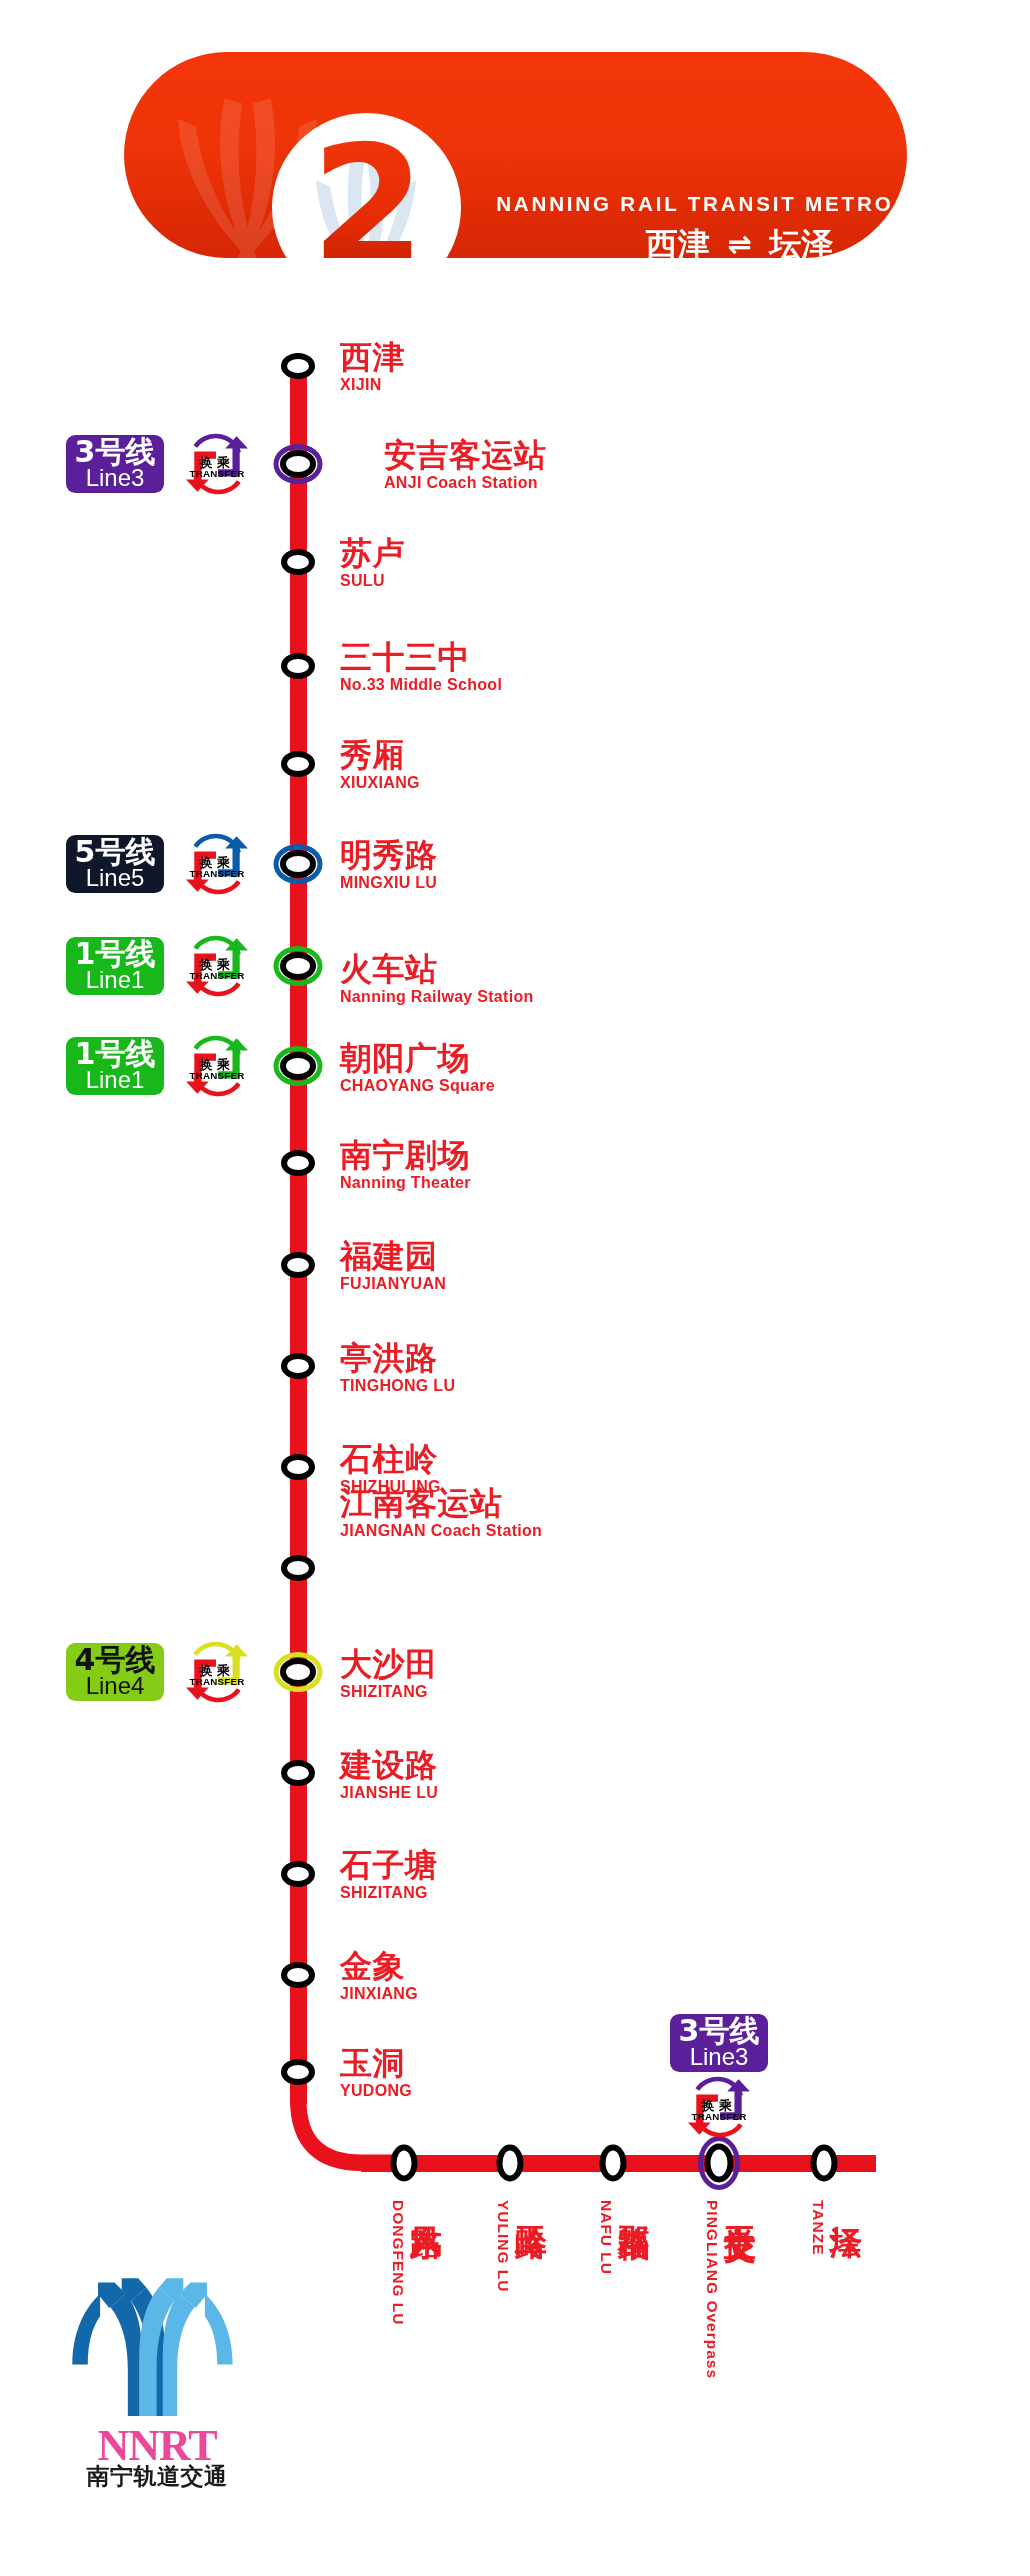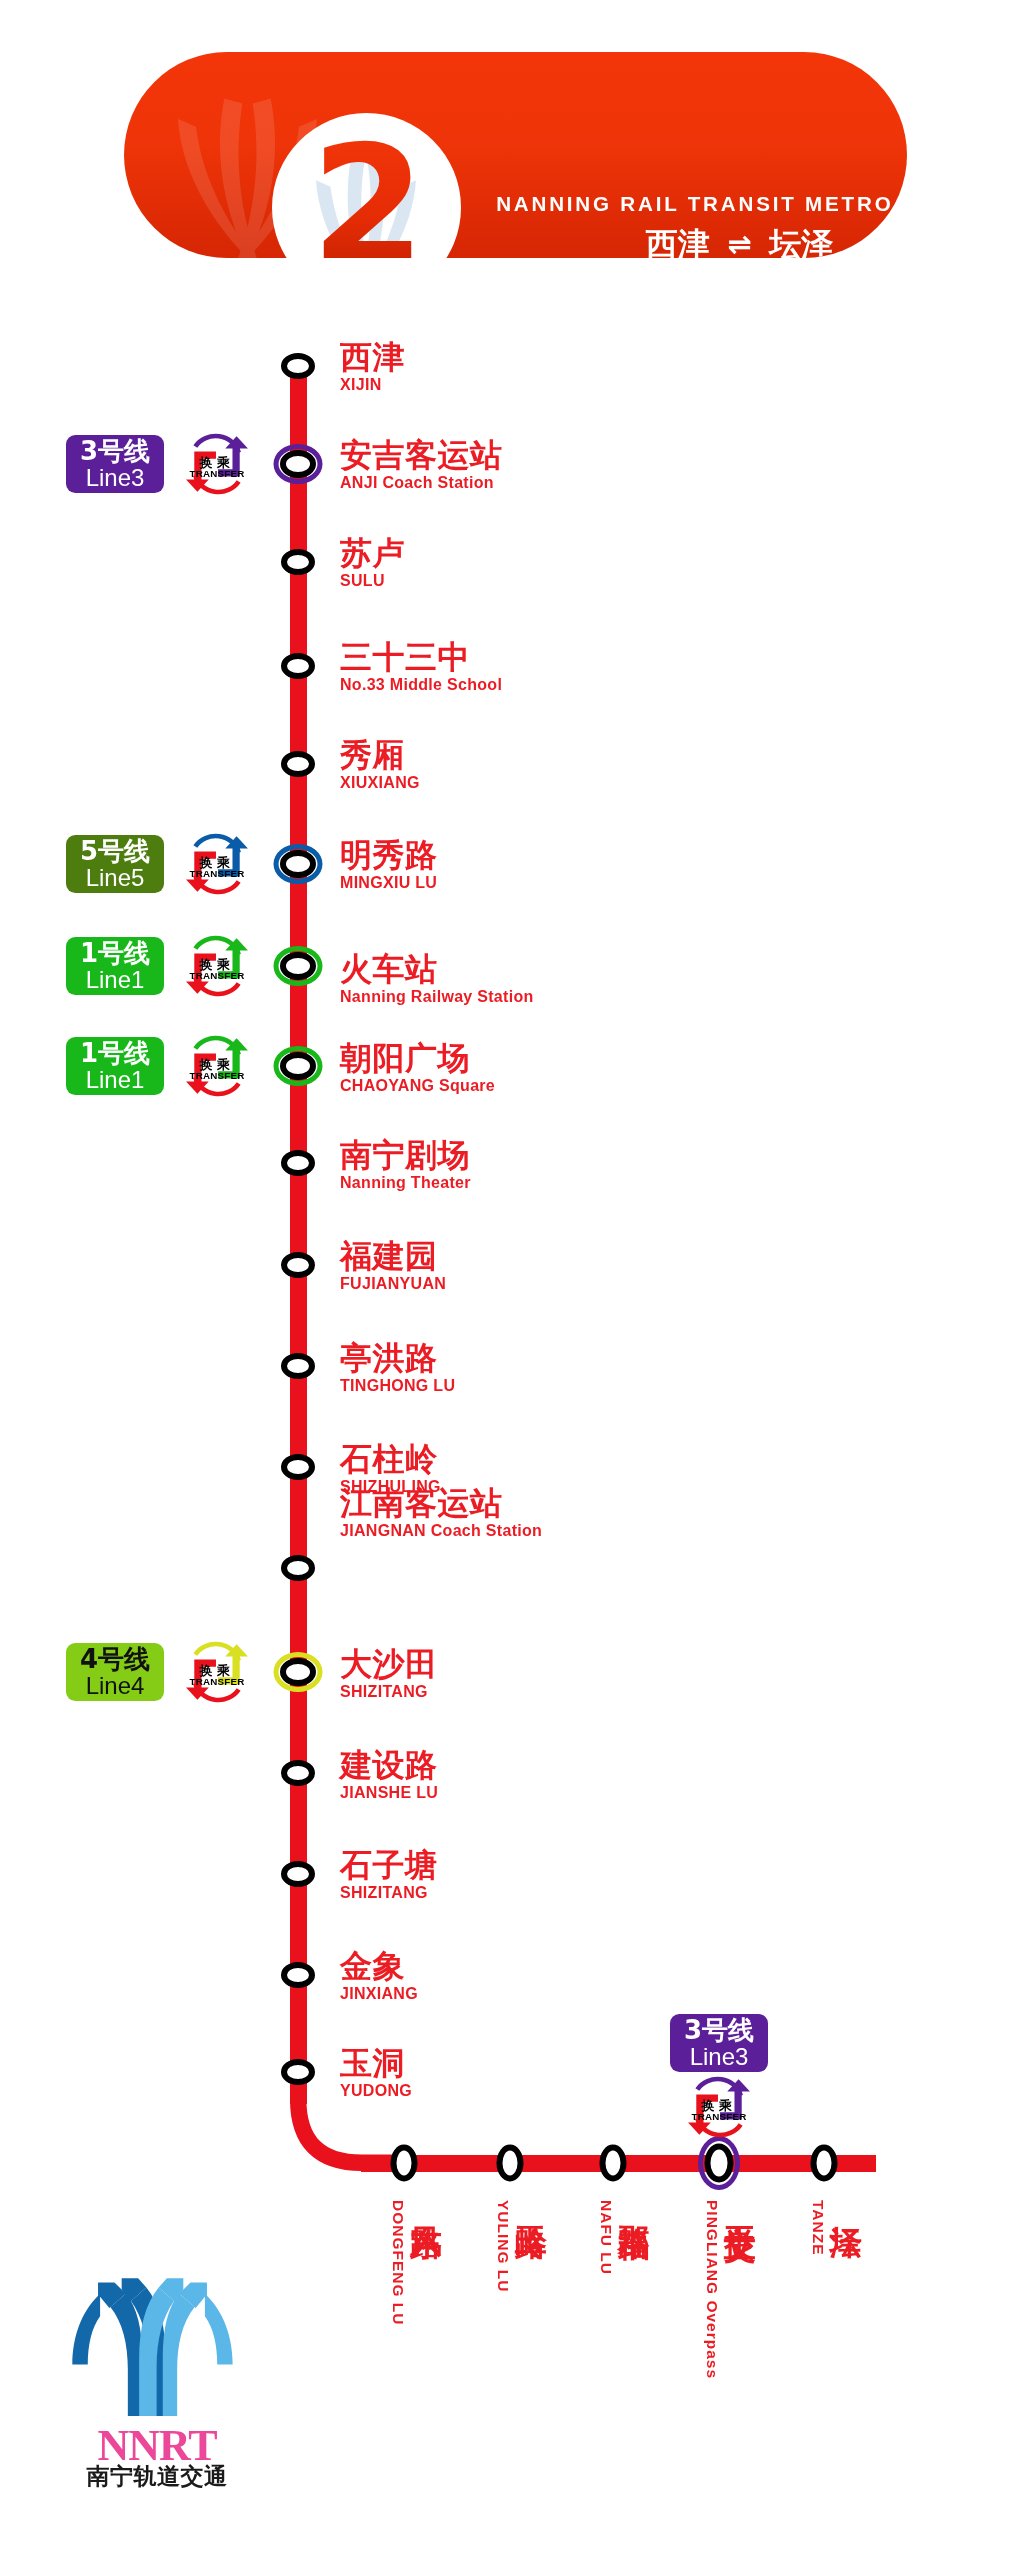--- a/index.html
+++ b/index.html
@@ -130,21 +130,21 @@
     font-family:"Liberation Sans",sans-serif;
   }
 
   
   .line-badge{
     width:98px;height:58px;border-radius:9.3px;
     display:flex;flex-direction:column;align-items:center;justify-content:center;
     transform:translateY(-50%);
   }
   .line-badge .lb-cn{
-    font-size:26px;font-weight:700;line-height:27px;letter-spacing:0;
+    font-size:30px;font-weight:700;line-height:27px;letter-spacing:0;
     font-family:"DejaVu Sans","Liberation Sans",sans-serif;
   }
   .line-badge .lb-en{
     font-size:24px;font-weight:400;line-height:26px;letter-spacing:0;
     font-family:"Liberation Sans",sans-serif;
   }
 
   
   .transfer-icon{width:64px;height:64px;transform:translateY(-50%);}
 
@@ -205,21 +205,21 @@
 <div class="abs" id="route-line-horizontal"></div>
 
 <div id="stations-root">
     <div class="abs station-dot" style="left:298px;top:366px;"></div>
     <div class="abs st-label" style="top:340px;">
              <div class="st-cn">西津</div>
              <div class="st-en">XIJIN</div>
            </div>
     <div class="abs transfer-ring" style="left:298px;top:464px;border-color:#5b1f99;"></div>
     <div class="abs transfer-inner" style="left:298px;top:464px;"></div>
-    <div class="abs st-label" style="top:438px;">
+    <div class="abs st-label" style="top:438px;margin-left:44px;">
              <div class="st-cn">安吉客运站</div>
              <div class="st-en">ANJI Coach Station</div>
            </div>
     <div class="abs line-badge" style="left:66px;top:464px;background:#5b1f99;color:#ffffff;">
                <span class="lb-cn">3号线</span>
                <span class="lb-en">Line3</span>
              </div>
     <div class="abs" style="left:185px;top:464px;">
                
   <svg class="transfer-icon" viewBox="0 0 124 124">
@@ -245,21 +245,21 @@
     <div class="abs st-label" style="top:738px;">
              <div class="st-cn">秀厢</div>
              <div class="st-en">XIUXIANG</div>
            </div>
     <div class="abs transfer-ring" style="left:298px;top:864px;border-color:#0b5ca8;"></div>
     <div class="abs transfer-inner" style="left:298px;top:864px;"></div>
     <div class="abs st-label" style="top:838px;">
              <div class="st-cn">明秀路</div>
              <div class="st-en">MINGXIU LU</div>
            </div>
-    <div class="abs line-badge" style="left:66px;top:864px;background:#4d7c0f;color:#ffffff;">
+    <div class="abs line-badge" style="left:66px;top:864px;background:#0f172a;color:#ffffff;">
                <span class="lb-cn">5号线</span>
                <span class="lb-en">Line5</span>
              </div>
     <div class="abs" style="left:185px;top:864px;">
                
   <svg class="transfer-icon" viewBox="0 0 124 124">
     <path d="M104 40 A46 42 0 0 0 20 28" fill="none" stroke="#0b5ca8" stroke-width="9"></path>
     <path d="M20 84 A46 42 0 0 0 104 96" fill="none" stroke="#e8111c" stroke-width="9"></path>
     <path d="M18 38 L60 38 L60 52 L32 52 L32 92 L46 92 L24 116 L2 92 L18 92 Z" fill="#e8111c"></path>
     <path d="M106 86 L64 86 L64 72 L92 72 L92 32 L78 32 L100 8 L122 32 L106 32 Z" fill="#0b5ca8"></path>

